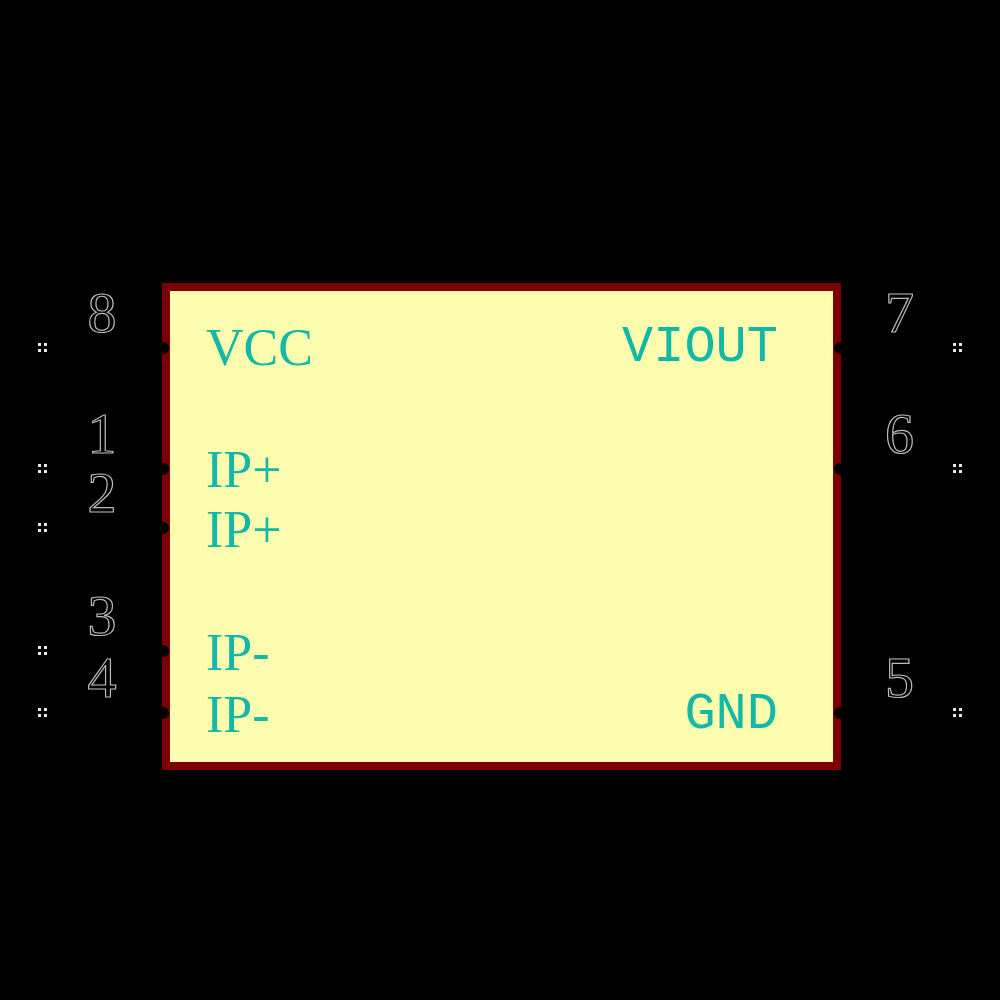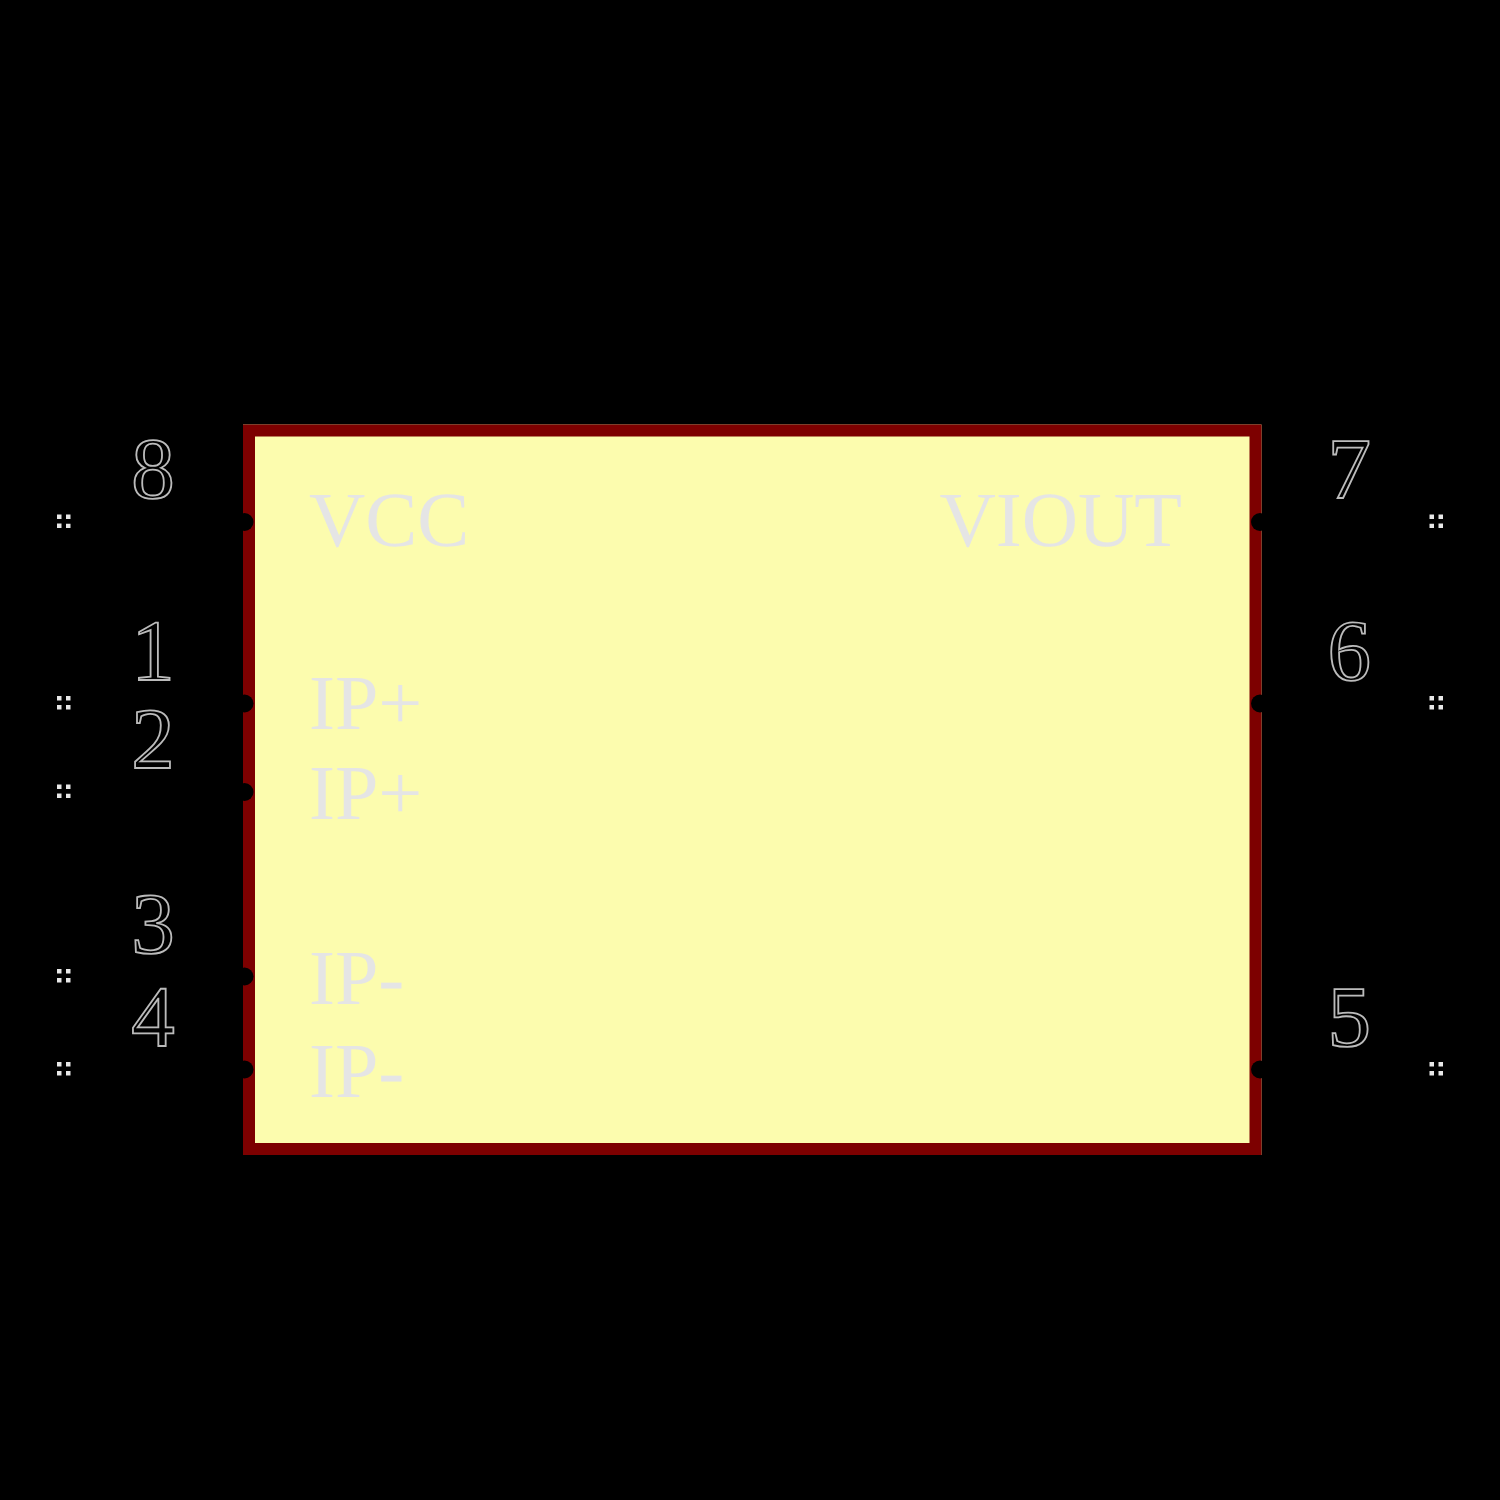--- a/index.html
+++ b/index.html
@@ -84,26 +84,26 @@
     color: #000000;
     -webkit-text-stroke: 1.2px #bbbbbb;
     letter-spacing: 0;
   }
 
   
   .pin-label {
     position: absolute;
     font-size: 52px;
     line-height: 1;
-    color: #e5e5e5;
+    color: #14b8a6;
     white-space: nowrap;
     transform: translateY(-50%);
   }
   .pin-label.left  { left: 206px; }
-  .pin-label.right { right: 212px; text-align: right; }
+  .pin-label.right { right: 222px; text-align: right; font-family: Liberation Mono, monospace; }
 </style>
 </head>
 <body>
 
 <div id="canvas">
 
   <div class="symbol-body"></div>
 
   <div class="pin left" style="top:348px">
     <span class="pin-end">
@@ -194,14 +194,15 @@
     <span class="pin-number">5</span>
     <span class="pin-dot"></span>
   </div>
 
   <div class="pin-label left" style="top:348px">VCC</div>
   <div class="pin-label left" style="top:470px">IP+</div>
   <div class="pin-label left" style="top:530px">IP+</div>
   <div class="pin-label left" style="top:653px">IP-</div>
   <div class="pin-label left" style="top:715px">IP-</div>
   <div class="pin-label right" style="top:348px">VIOUT</div>
+  <div class="pin-label right" style="top:715px">GND</div>
 
 </div>
 
 </body></html>

